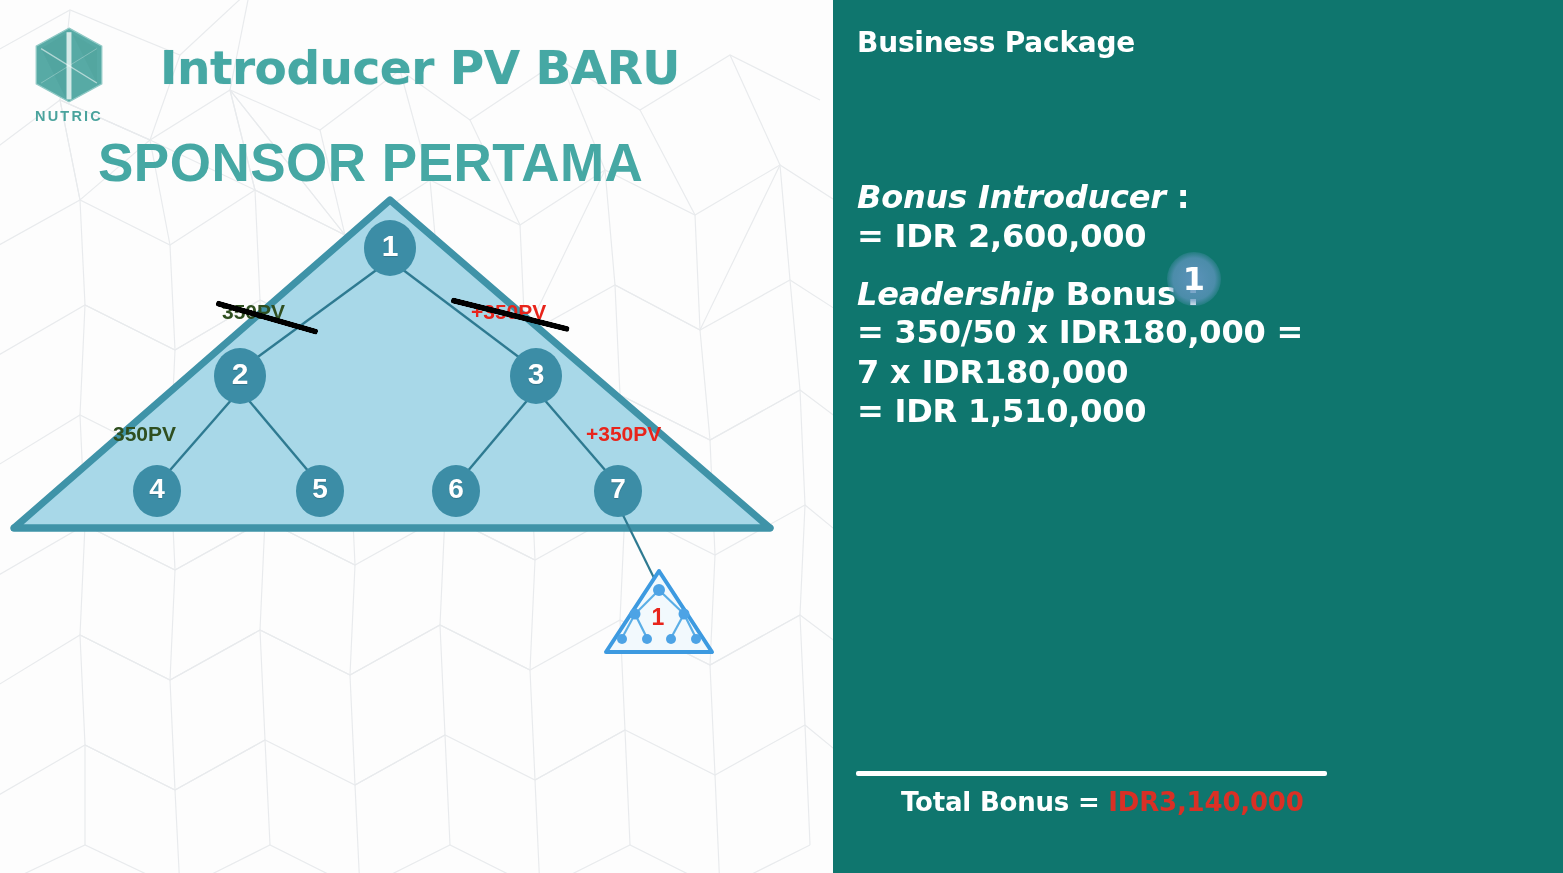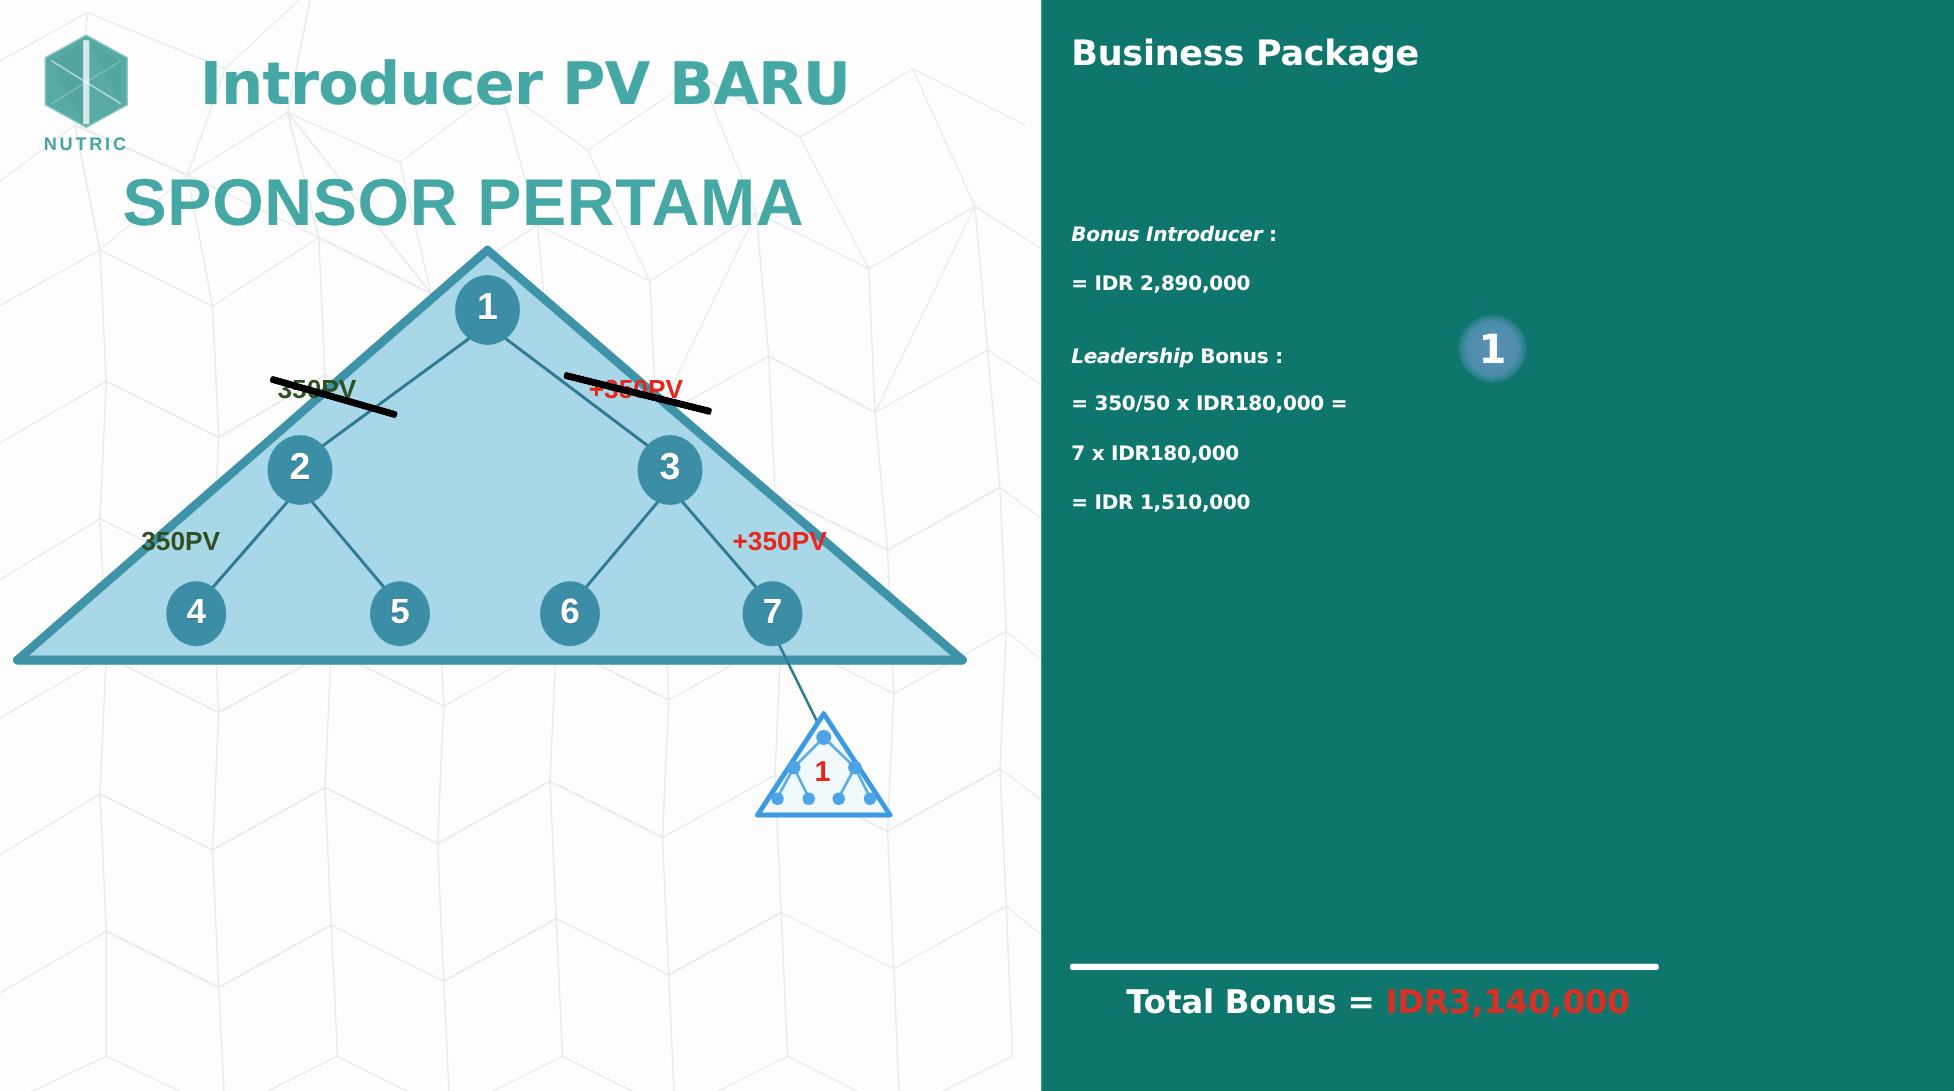--- a/index.html
+++ b/index.html
@@ -78,21 +78,21 @@
     background:#0f766e;
   }
   #rp-title{
     position:absolute;left:24px;top:26px;
     font-family:"DejaVu Sans", sans-serif;
     font-size:28px;font-weight:700;color:#ffffff;letter-spacing:-.2px;
   }
   .rp-line{
     position:absolute;left:24px;color:#ffffff;
     font-family:"DejaVu Sans", sans-serif;
-    font-size:16px;font-weight:700;white-space:nowrap;letter-spacing:-.2px;
+    font-size:32px;font-weight:700;white-space:nowrap;letter-spacing:-.2px;
   }
   .rp-em{font-style:italic;}
   #badge-one{
     position:absolute;left:1167px;top:252px;width:54px;height:54px;
     border-radius:50%;
     background:radial-gradient(circle at 50% 50%, rgba(96,148,190,.95) 0%, rgba(96,148,190,.75) 55%, rgba(96,148,190,0) 78%);
     color:#ffffff;font-size:32px;font-weight:700;
     font-family:"DejaVu Sans", sans-serif;
     display:flex;align-items:center;justify-content:center;
   }
@@ -227,21 +227,21 @@
     <div id="mini-tri-num">1</div>
   </div>
 
   <div id="right-panel">
     <div id="rp-title">Business Package</div>
 
     <div class="rp-line" style="top:178px;">
       <span class="rp-em">Bonus Introducer</span><span> :</span>
     </div>
 
-    <div class="rp-line" style="top:217px;">= IDR 2,890,000</div>
+    <div class="rp-line" style="top:217px;">= IDR 2,600,000</div>
 
     <div class="rp-line" style="top:275px;">
       <span class="rp-em">Leadership</span><span> Bonus :</span>
     </div>
 
     <div class="rp-line" style="top:313px;">= 350/50 x IDR180,000    =</div>
     <div class="rp-line" style="top:353px;">7 x IDR180,000</div>
     <div class="rp-line" style="top:392px;">= IDR 1,510,000</div>
   </div>
 

